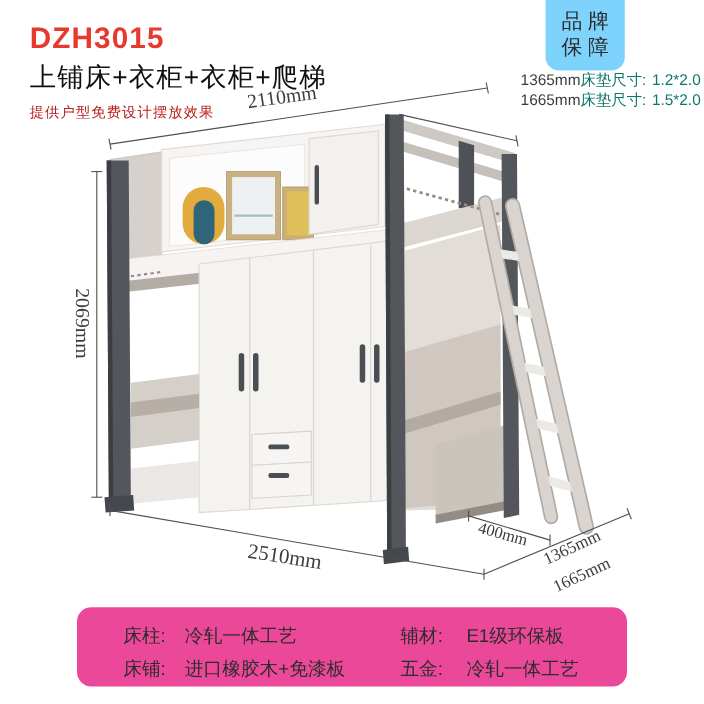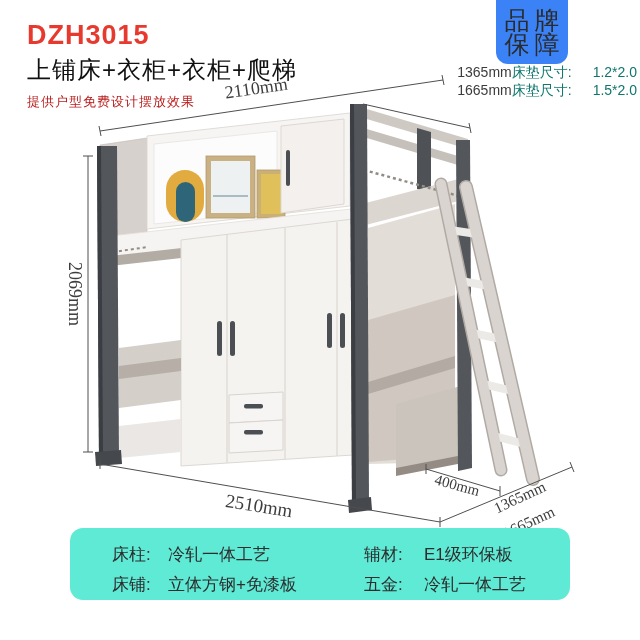--- a/index.html
+++ b/index.html
@@ -13,37 +13,37 @@
 
   
   .header{position:absolute;left:27px;top:20px;}
   .model{font-size:27px;font-weight:bold;color:#e8392e;letter-spacing:1px;}
   .title{font-size:24px;font-weight:normal;color:#101010;margin-top:3px;letter-spacing:1px;}
   .subtitle{font-size:13px;color:#b91c1c;margin-top:7px;letter-spacing:1px;}
 
   
   .badge{
     position:absolute;left:496px;top:0;width:72px;height:64px;
-    background:#3b82f6;border-radius:0 0 12px 12px;
+    background:#7dd3fc;border-radius:0 0 12px 12px;
     display:flex;flex-direction:column;justify-content:center;align-items:center;
-    color:#2b2b2b;font-size:25px;line-height:24px;
+    color:#2b2b2b;font-size:19px;line-height:24px;
   }
   .badge div{letter-spacing:5px;margin-left:5px;}
 
   
   .mattress{position:absolute;left:400px;top:63px;width:237px;text-align:right;
     font-size:14px;line-height:18px;white-space:nowrap;}
   .mattress .w{color:#3c3c3c;}
   .mattress .red{color:#0f766e;}
-  .mattress .sz{margin-left:21px;}
+  .mattress .sz{margin-left:5px;}
 
   
   .spec-table{
-    position:absolute;left:70px;top:528px;width:500px;height:72px;
-    background:#5eead4;border-radius:13px;box-sizing:border-box;
+    position:absolute;left:70px;top:552px;width:500px;height:72px;
+    background:#ec4899;border-radius:13px;box-sizing:border-box;
     display:grid;grid-template-columns:56px 196px 60px auto;grid-auto-rows:30px;
     align-items:center;padding:11px 0 0 42px;
     font-size:17px;color:#2d2d2d;
   }
   .dim-label{font-family:"Liberation Serif","DejaVu Serif",serif;fill:#3d3d3d;}
 </style>
 </head>
 <body>
 
 <div class="stage">
@@ -199,18 +199,18 @@
       <span class="w">1665mm</span><span class="red">床垫尺寸:</span><span class="red sz">1.5*2.0</span>
     </div>
   </div>
 
   <div class="spec-table">
     <span>床柱:</span>
     <span>冷轧一体工艺</span>
     <span>辅材:</span>
     <span>E1级环保板</span>
     <span>床铺:</span>
-    <span>立体方钢+免漆板</span>
+    <span>进口橡胶木+免漆板</span>
     <span>五金:</span>
     <span>冷轧一体工艺</span>
   </div>
 
 </div>
 
 </body></html>

